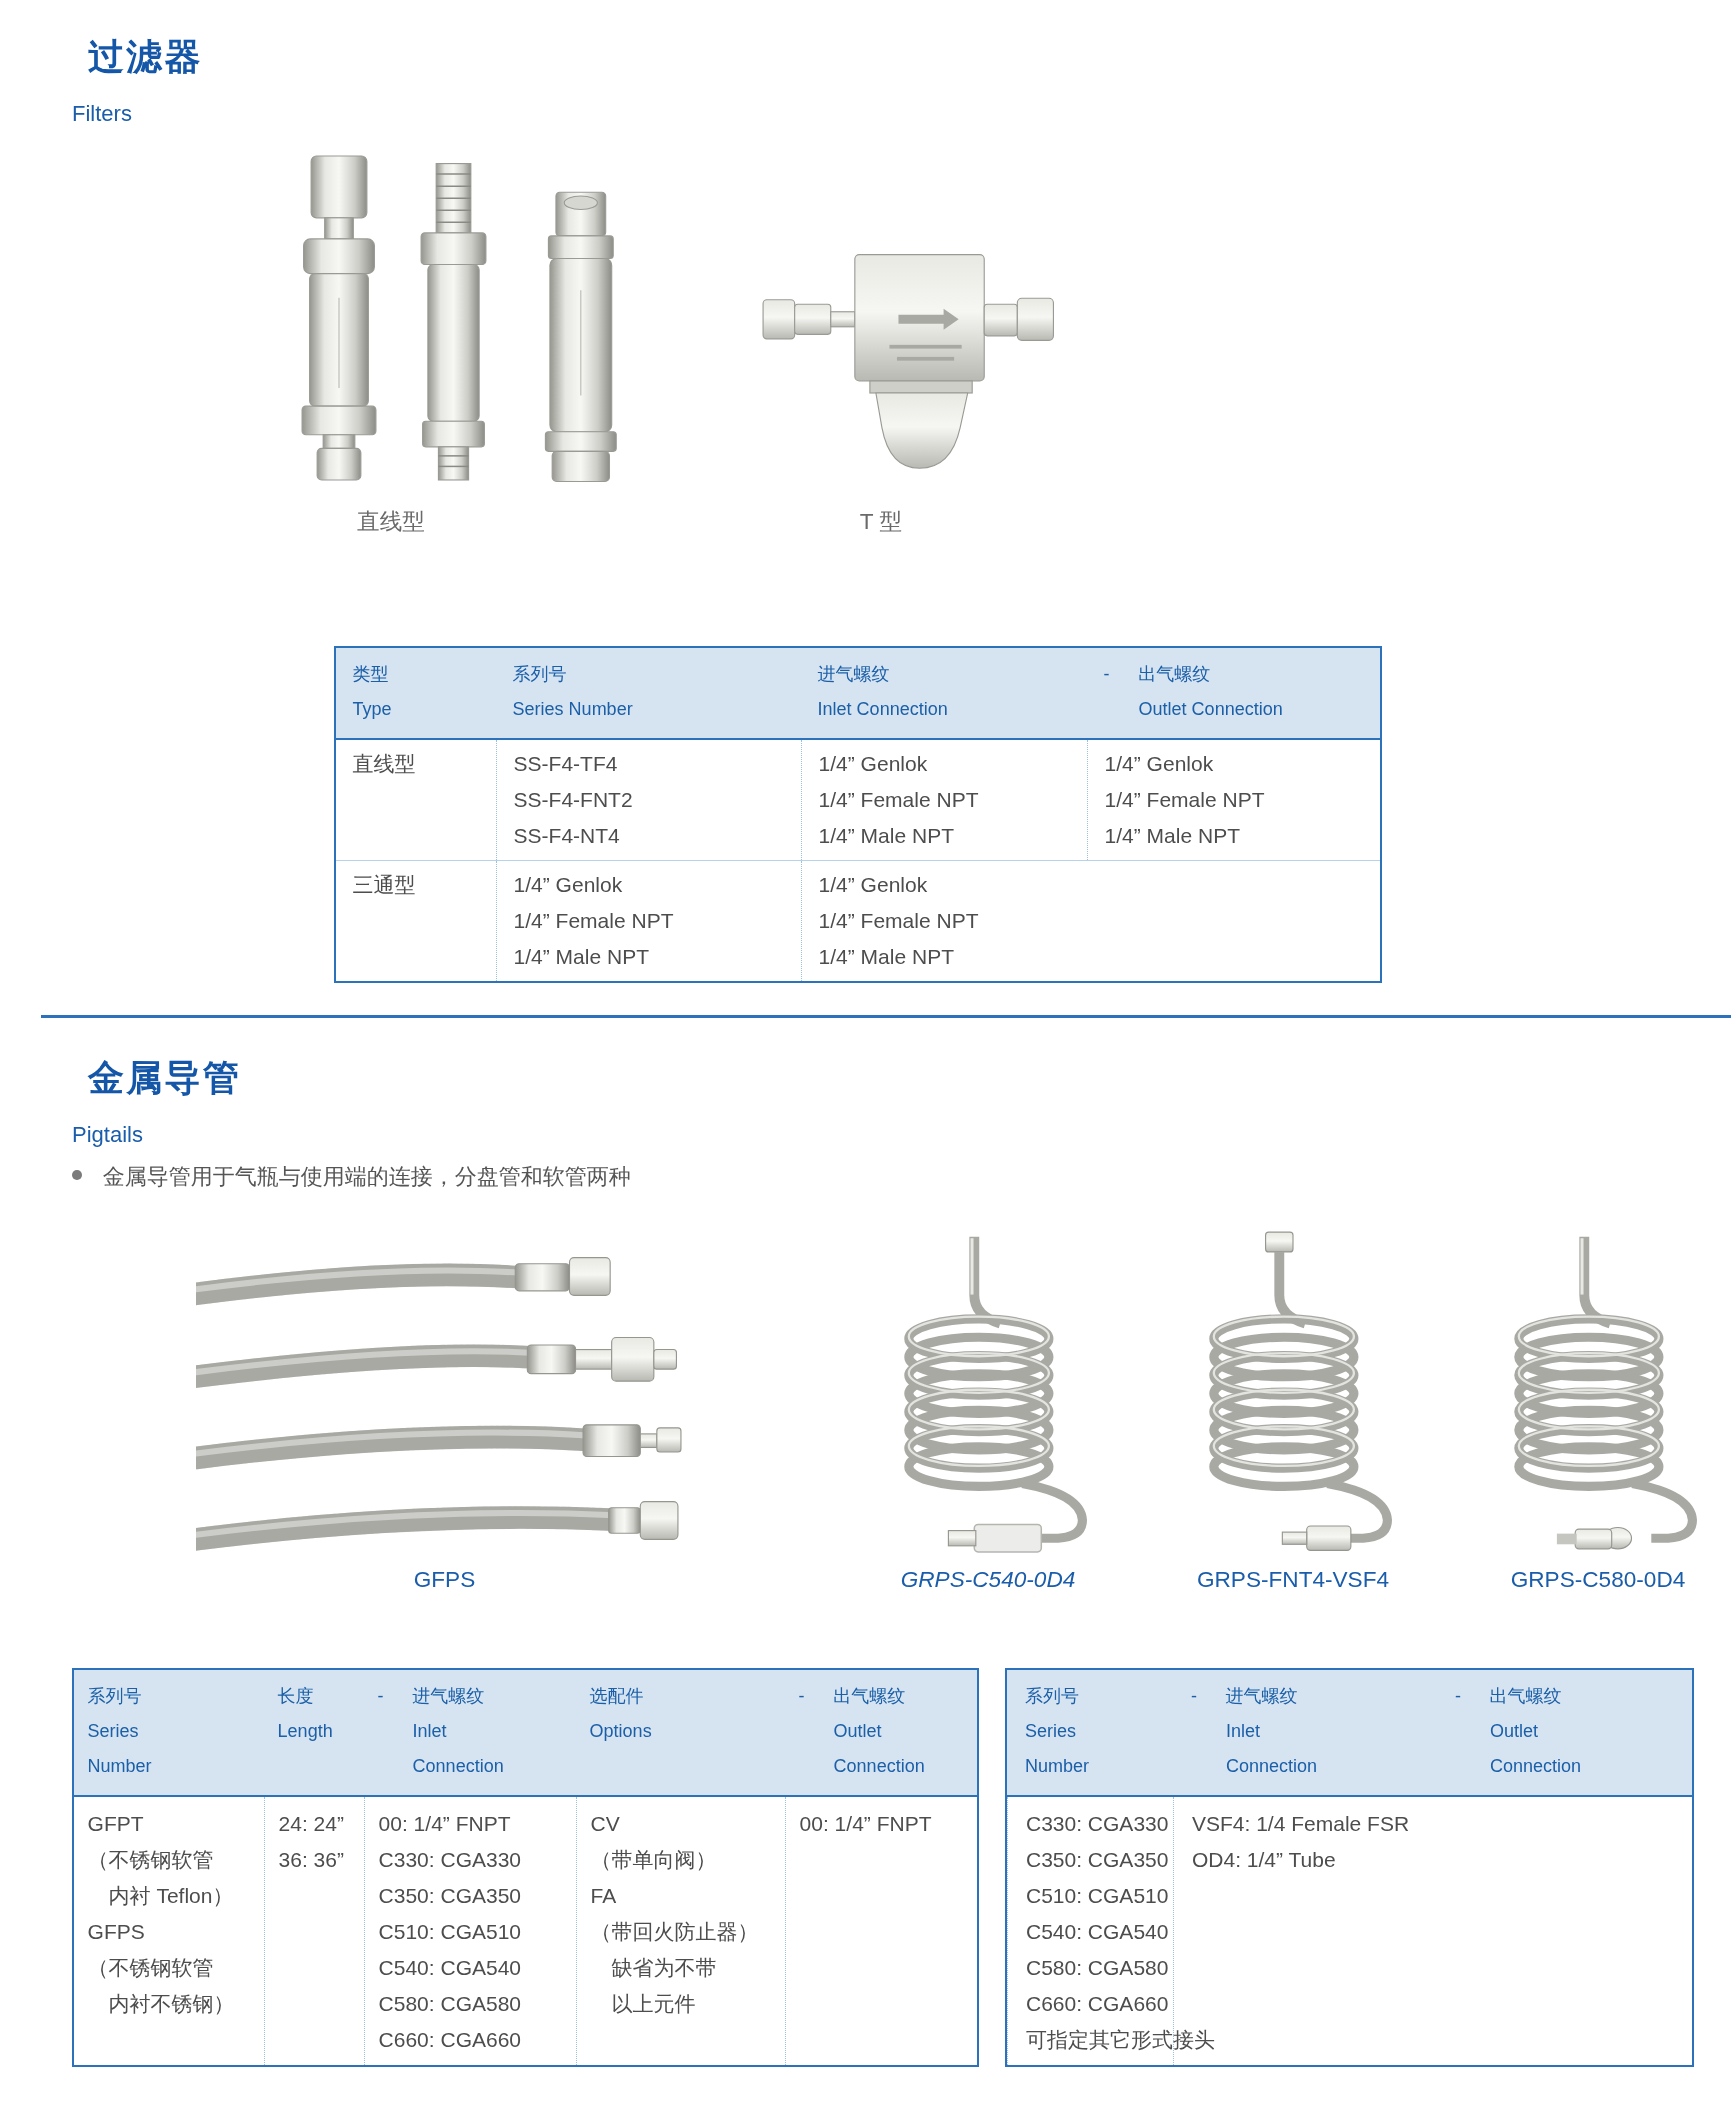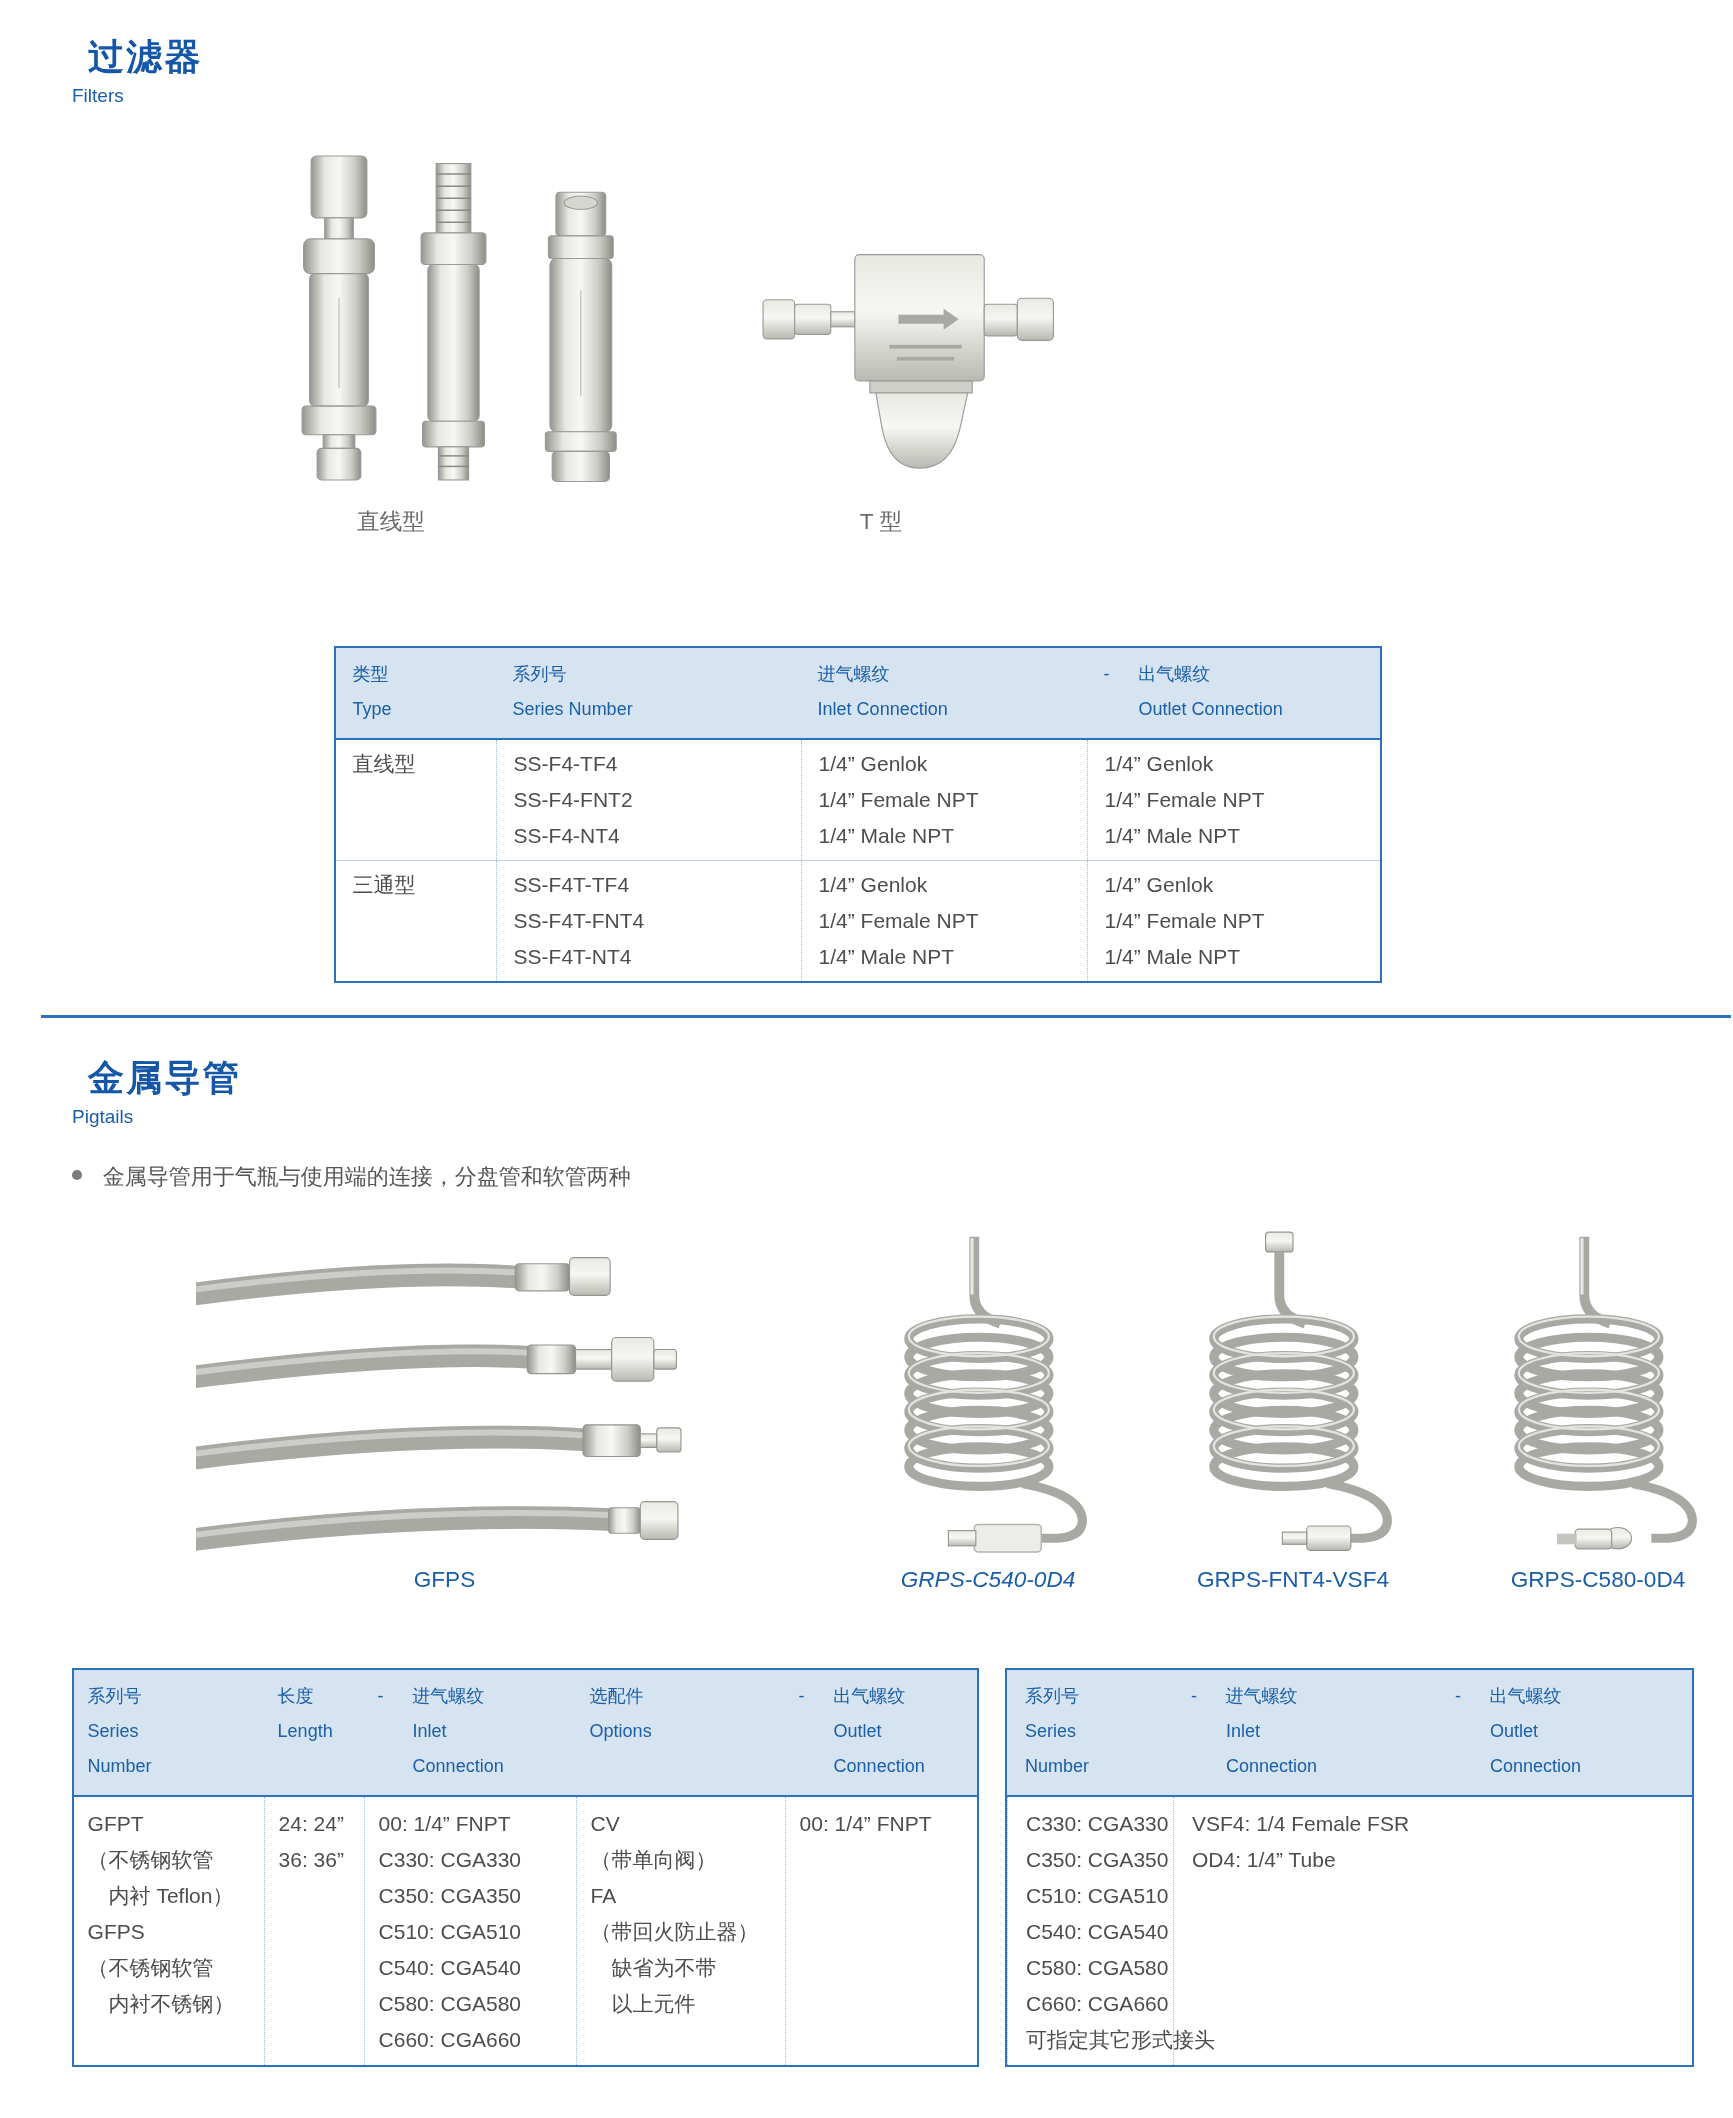--- a/index.html
+++ b/index.html
@@ -2,21 +2,21 @@
 <html style="font-size:12px"><head>
 <meta charset="utf-8">
 <style>
   html,body{margin:0;padding:0;background:#ffffff;}
   .page{position:relative;width:1733px;height:2119px;background:#ffffff;
         font-family:"Liberation Sans",sans-serif;overflow:hidden;}
 
   
   .sec-title{position:absolute;left:72px;}
   .t-zh{font-size:36px;font-weight:bold;color:#1456a7;letter-spacing:2.3px;margin-left:16px;}
-  .t-en{font-size:19px;color:#1a5dab;margin-top:3px;}
+  .t-en{font-size:22px;color:#1a5dab;margin-top:19px;}
 
   
   .bullets{position:absolute;}
   .brow{display:flex;align-items:flex-start;margin-bottom:18px;}
   .dot{width:9.8px;height:9.8px;border-radius:50%;background:#7b7b7b;margin:9px 21px 0 0;flex:none;}
   .btxt{font-size:22px;color:#555;line-height:32px;white-space:nowrap;}
 
   .img-label{position:absolute;font-size:22.6px;color:#6a6a6a;text-align:center;white-space:nowrap;}
   .plabel{position:absolute;font-size:22.6px;color:#1a5dab;text-align:center;white-space:nowrap;}
 
@@ -187,25 +187,20 @@
         <div class="line">1/4” Female NPT</div>
         <div class="line">1/4” Male NPT</div>
       </div>
     </div>
 
     <div class="tbody topline">
       <div class="gcol">
         <div class="line">三通型</div>
       </div>
       <div class="gcol sep">
-        <div class="line">SS-F4T-TF4</div>
-        <div class="line">SS-F4T-FNT4</div>
-        <div class="line">SS-F4T-NT4</div>
-      </div>
-      <div class="gcol sep">
         <div class="line">1/4” Genlok</div>
         <div class="line">1/4” Female NPT</div>
         <div class="line">1/4” Male NPT</div>
       </div>
       <div class="gcol sep">
         <div class="line">1/4” Genlok</div>
         <div class="line">1/4” Female NPT</div>
         <div class="line">1/4” Male NPT</div>
       </div>
     </div>

